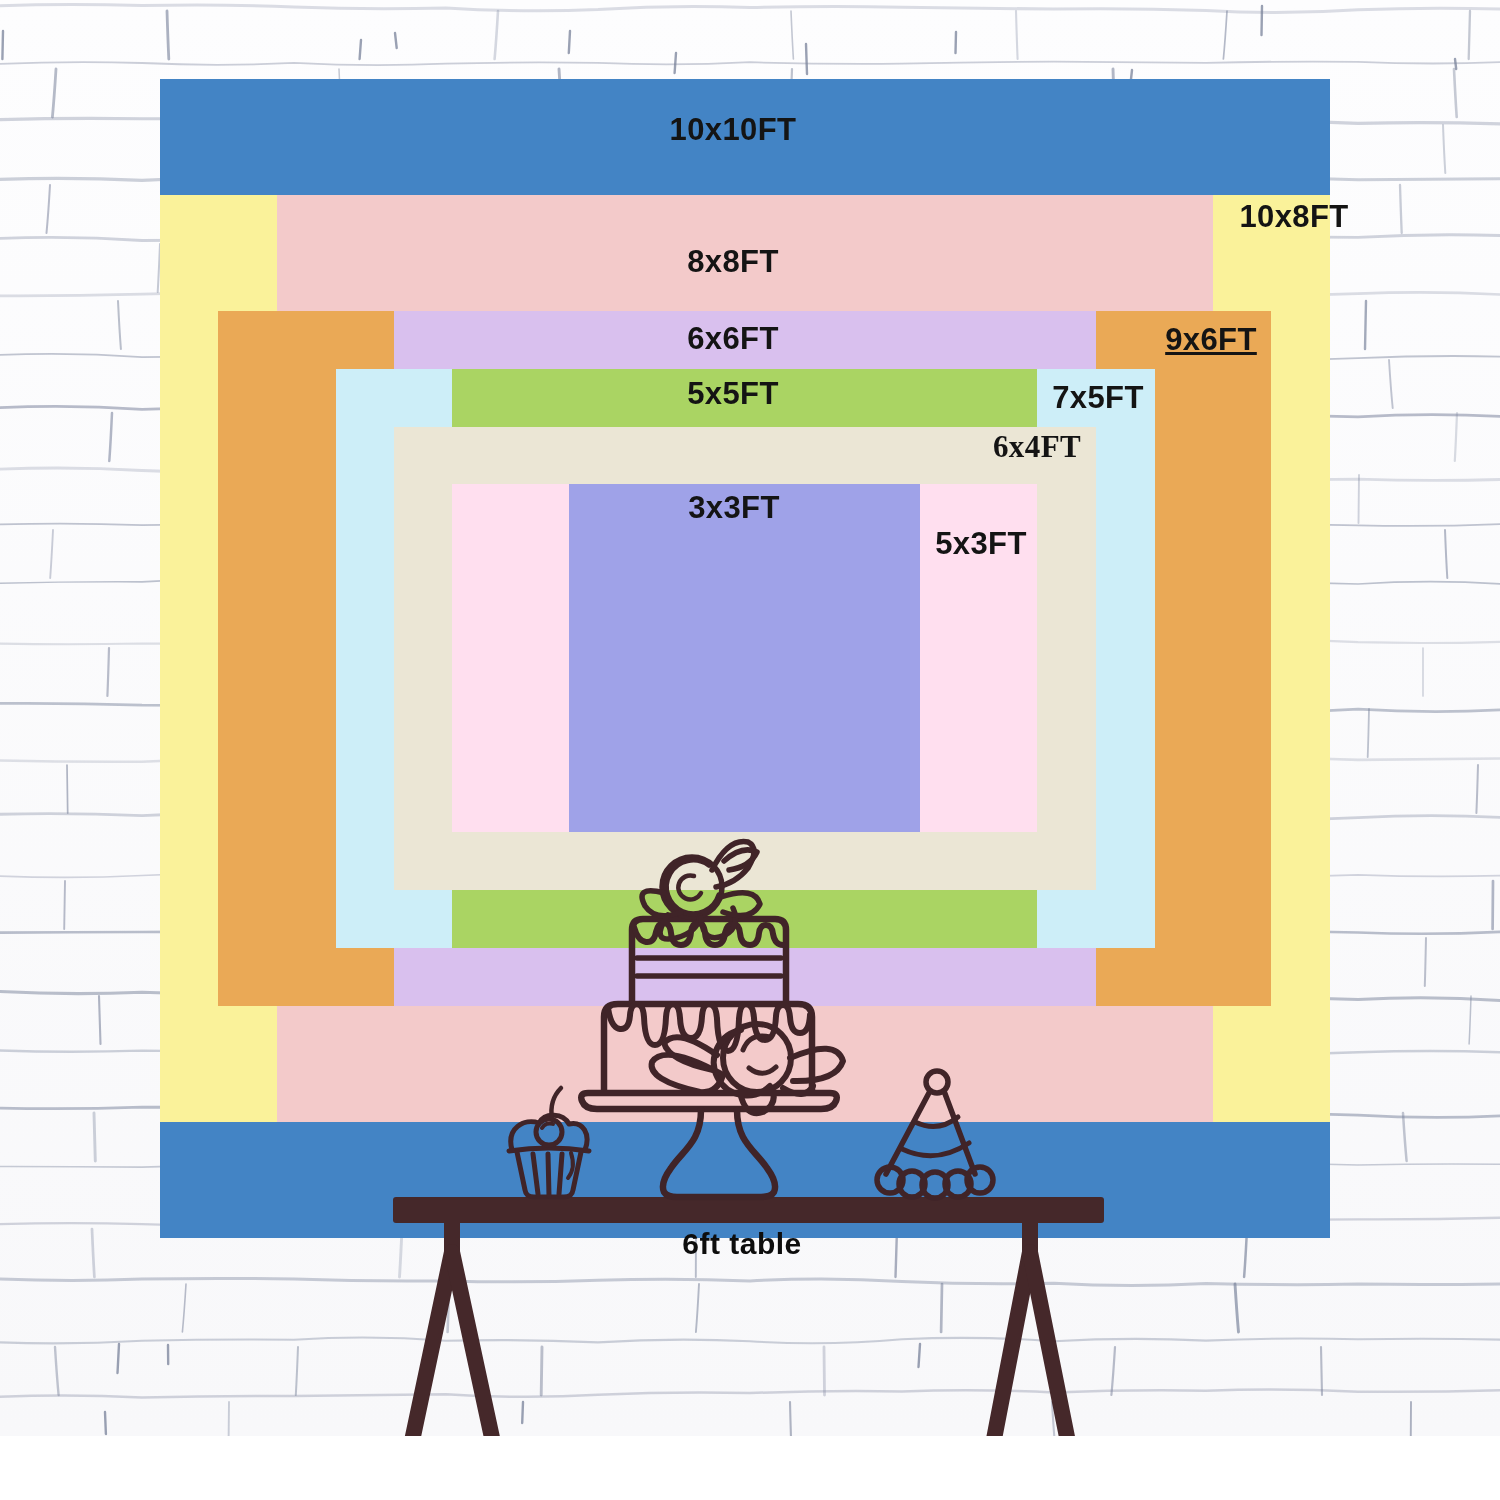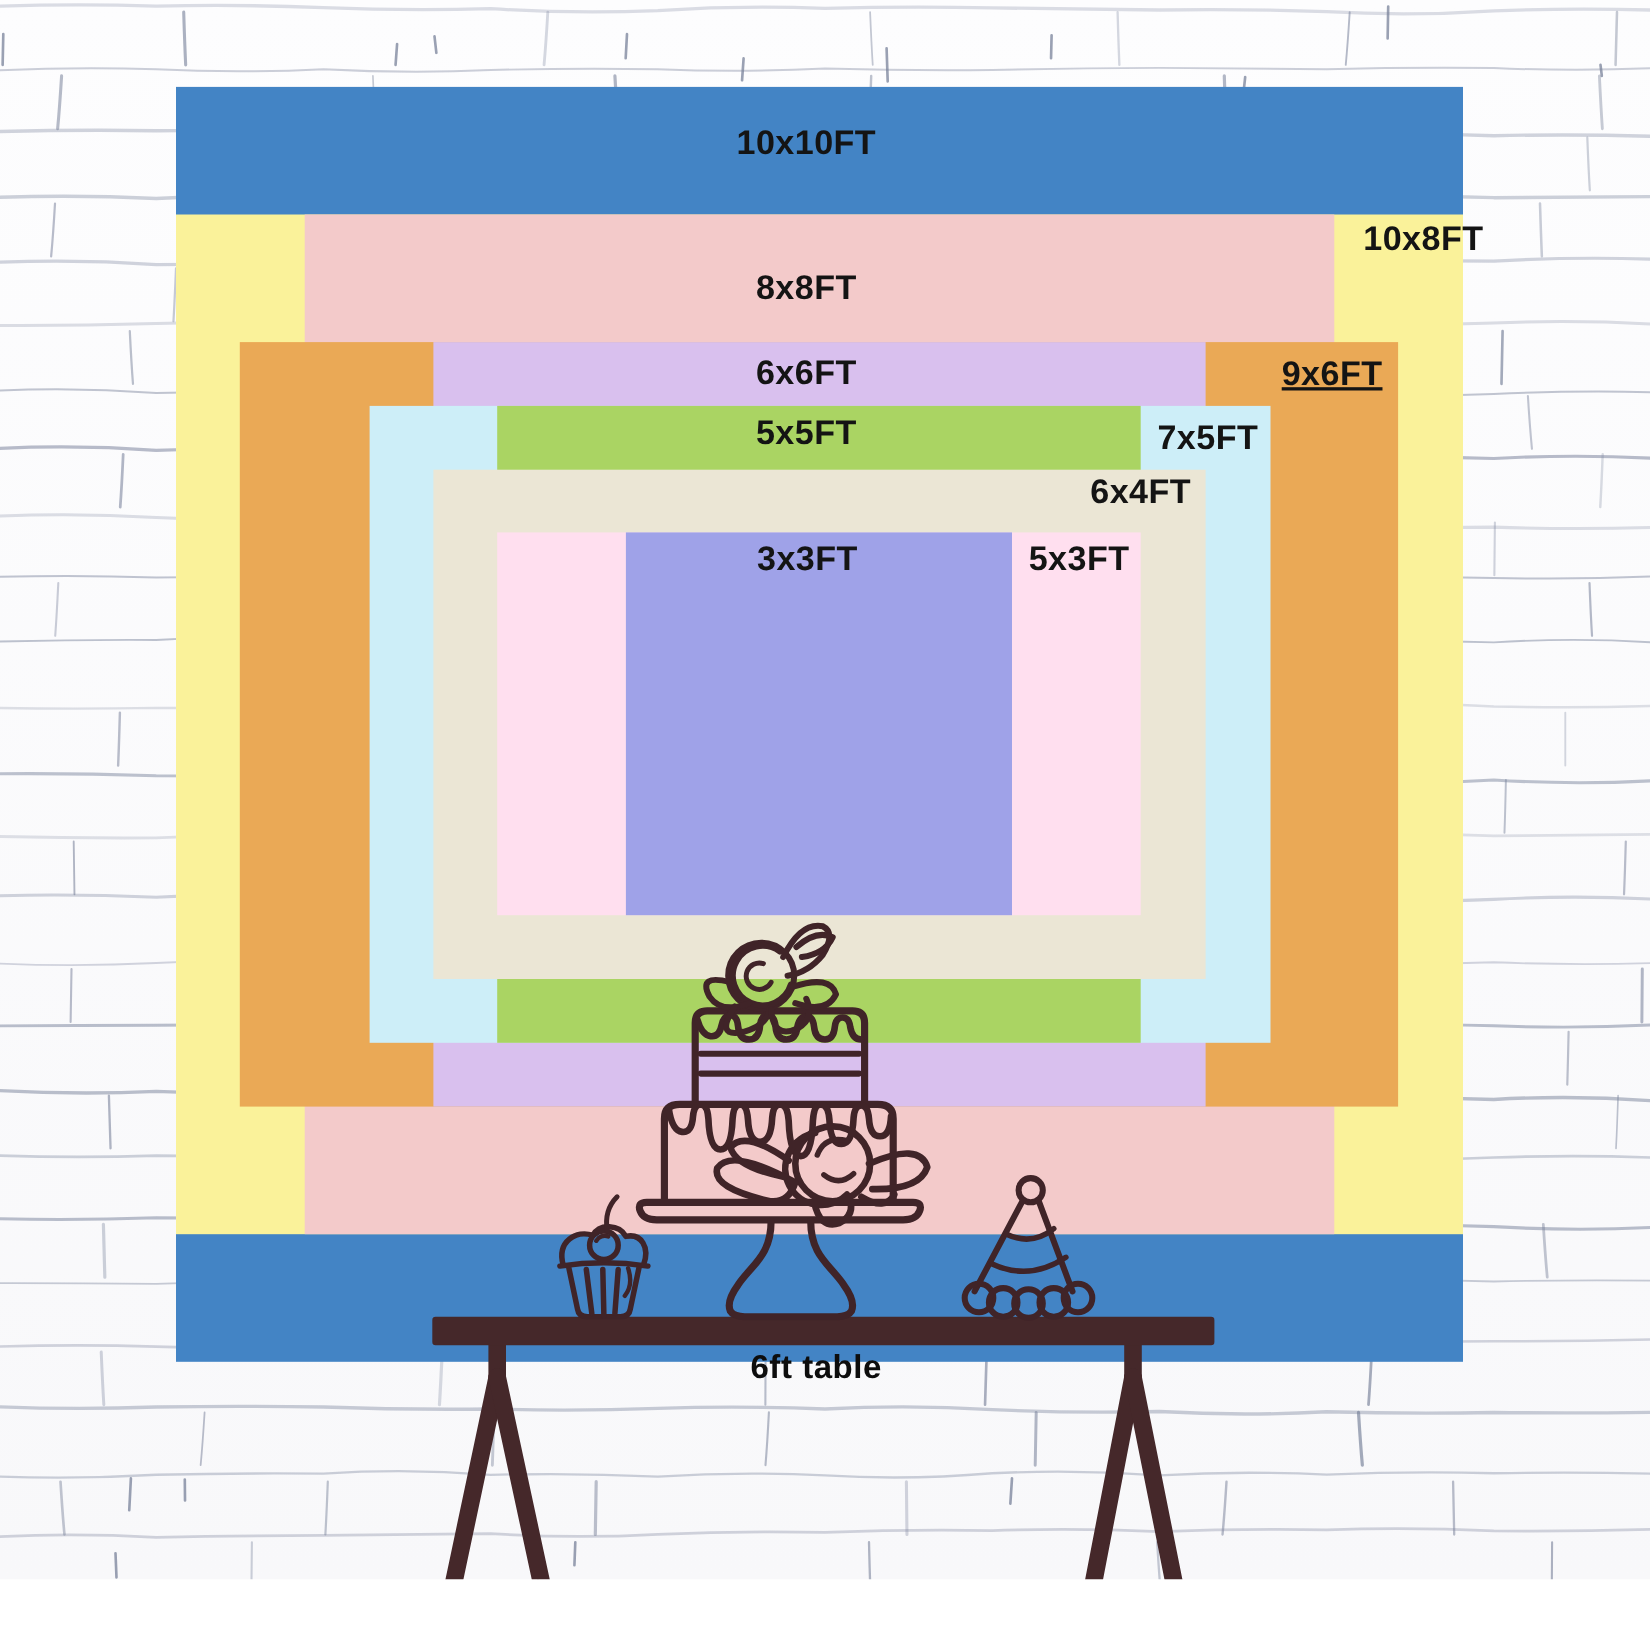--- a/index.html
+++ b/index.html
@@ -252,22 +252,22 @@
     <div class="rect r9" style="background-color: rgb(159, 162, 232);"></div>
   </div>
 
   <div class="size-label l0" style="color: rgb(20, 20, 20);">10x10FT</div>
   <div class="size-label l1" style="color: rgb(20, 20, 20);">10x8FT</div>
   <div class="size-label l2" style="color: rgb(20, 20, 20); margin-top: 44px;">8x8FT</div>
   <div class="size-label l3" style="color: rgb(20, 20, 20); text-decoration: underline;">9x6FT</div>
   <div class="size-label l4" style="color: rgb(20, 20, 20);">6x6FT</div>
   <div class="size-label l5" style="color: rgb(20, 20, 20);">7x5FT</div>
   <div class="size-label l6" style="color: rgb(20, 20, 20);">5x5FT</div>
-  <div class="size-label l7" style="color: rgb(20, 20, 20);">6x4FT</div>
-  <div class="size-label l8" style="color: rgb(20, 20, 20);">5x3FT</div>
+  <div class="size-label l7" style="color: rgb(20, 20, 20); font-family: Liberation Serif, serif;">6x4FT</div>
+  <div class="size-label l8" style="color: rgb(20, 20, 20); margin-top: 36px;">5x3FT</div>
   <div class="size-label l9" style="color: rgb(20, 20, 20);">3x3FT</div>
 
   <svg id="artwork" width="1500" height="1500" viewBox="0 0 1500 1500">
 
     <g stroke-width="16" stroke-linecap="round" fill="none" stroke="#45282a">
       <path d="M452,1215 L452,1262"></path>
       <path d="M452,1252 L397,1512"></path>
       <path d="M452,1252 L508,1512"></path>
       <path d="M408,1470 L500,1470" stroke-width="12"></path>
       <path d="M1030,1215 L1030,1262"></path>

